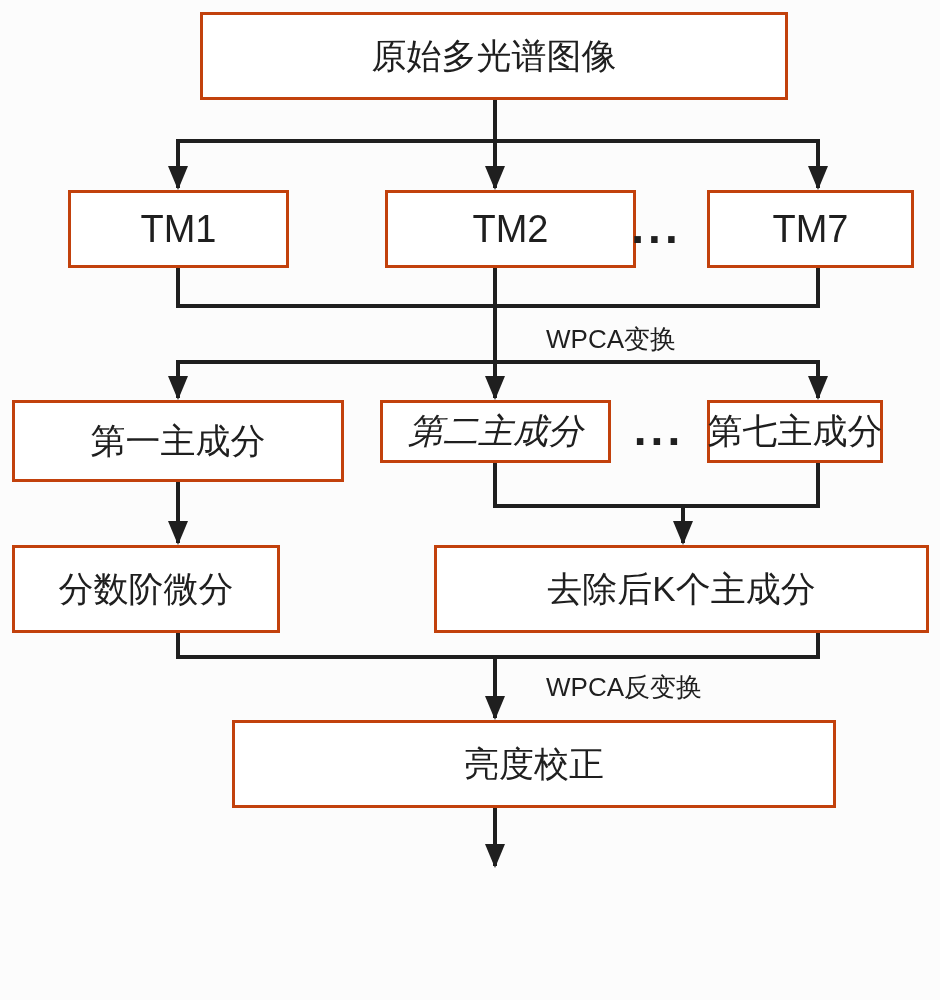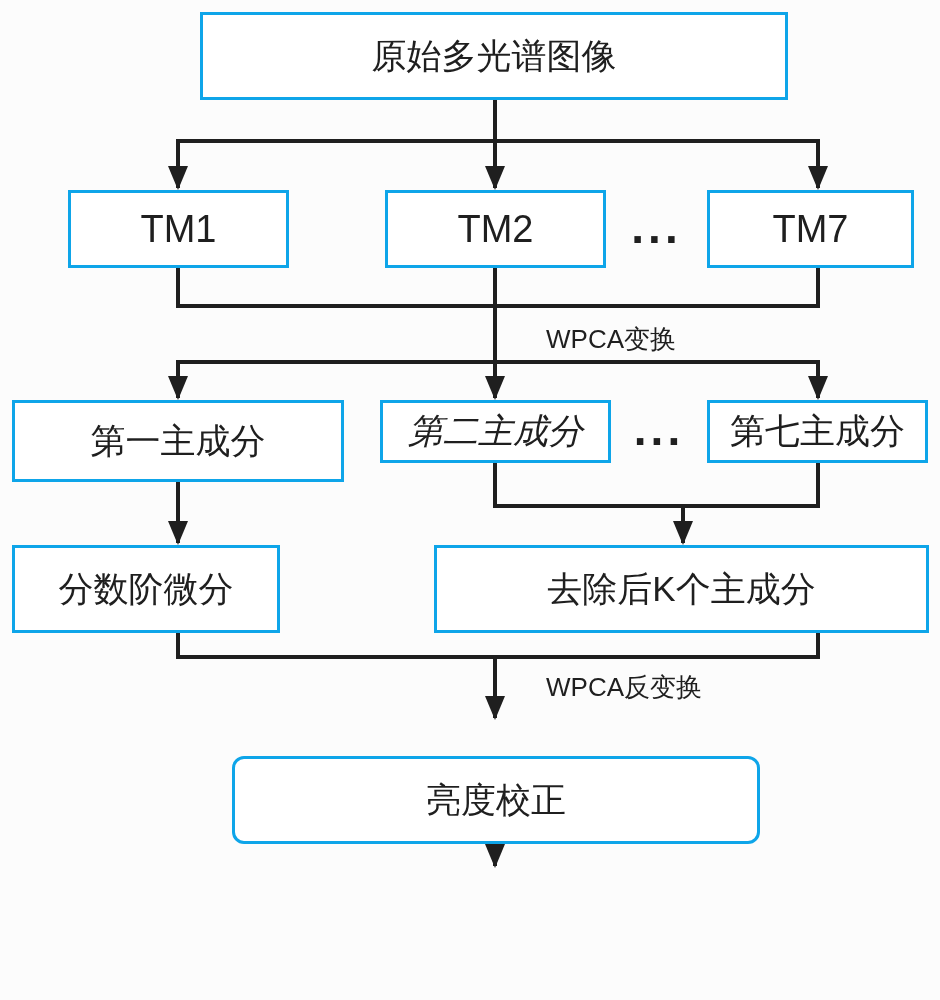--- a/index.html
+++ b/index.html
@@ -10,37 +10,37 @@
     color: #1f1f1f;
     overflow: hidden;
   }
   .stage { position: relative; width: 940px; height: 1000px; }
   .connectors { position: absolute; left: 0; top: 0; width: 940px; height: 1000px; }
   .connectors line { stroke: #1f1f1f; stroke-width: 4; }
   .connectors polygon { fill: #1f1f1f; }
   .node {
     position: absolute;
     background: #ffffff;
-    border: 3px solid #0ea5e9;
+    border: 3px solid #c2410c;
     display: flex; align-items: center; justify-content: center;
     font-size: 35px;
     text-align: center;
     white-space: nowrap;
   }
   .node.tm { font-size: 38px; }
   .n-source   { left: 200px; top: 12px;  width: 588px; height: 88px; }
   .n-tm1      { left: 68px;  top: 190px; width: 221px; height: 78px; }
-  .n-tm2      { left: 385px; top: 190px; width: 221px; height: 78px; }
+  .n-tm2      { left: 385px; top: 190px; width: 251px; height: 78px; }
   .n-tm7      { left: 707px; top: 190px; width: 207px; height: 78px; }
   .n-pc1      { left: 12px;  top: 400px; width: 332px; height: 82px; }
   .n-pc2      { left: 380px; top: 400px; width: 231px; height: 63px; font-style: italic; }
-  .n-pc7      { left: 707px; top: 400px; width: 221px; height: 63px; }
+  .n-pc7      { left: 707px; top: 400px; width: 176px; height: 63px; }
   .n-frac     { left: 12px;  top: 545px; width: 268px; height: 88px; }
   .n-removek  { left: 434px; top: 545px; width: 495px; height: 88px; }
-  .n-bright   { left: 232px; top: 756px; width: 528px; height: 88px; border-radius: 12px; }
+  .n-bright   { left: 232px; top: 720px; width: 604px; height: 88px; }
   .n-enh      { left: 232px; top: 868px; width: 528px; height: 120px; }
   .dots {
     position: absolute;
     display: flex; align-items: center; justify-content: center;
     font-size: 46px; font-weight: bold; letter-spacing: 4px;
     color: #1f1f1f;
   }
   .dots-tm { left: 606px; top: 190px; width: 101px; height: 74px; }
   .dots-pc { left: 611px; top: 398px; width: 96px;  height: 62px; }
   .edge-label {

